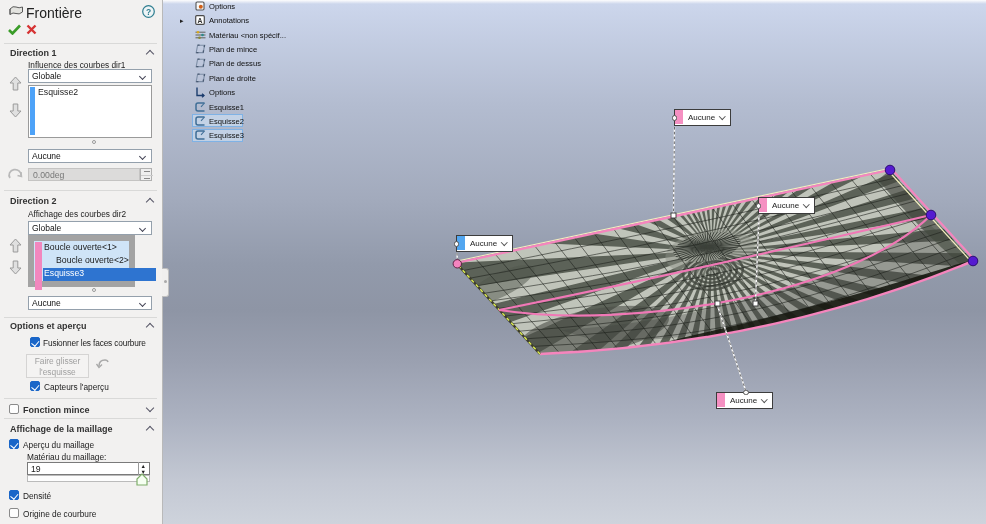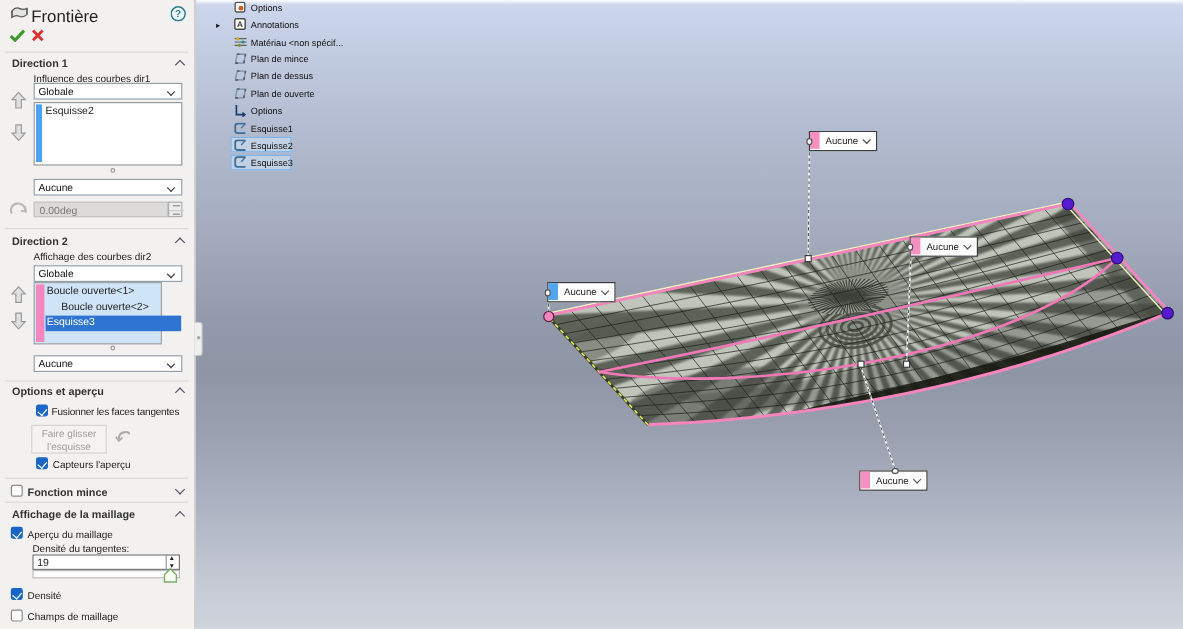--- a/index.html
+++ b/index.html
@@ -286,21 +286,21 @@
       </span>
       <span class="tlb">Plan de dessus</span>
     </div>
     <div class="trow" style="top:72.8px">
       <span class="tic">
         <svg width="11" height="10" viewBox="0 0 11 10">
           <path d="M2.6,1.2 H9.6 L8.2,8.6 H1.2 Z" fill="none" stroke="#7d8ea6" stroke-width="1.1"></path>
           <path d="M2.6,1.2 H4.6 M9.6,1.2 L9.2,3.2 M1.2,8.6 H3.4 M8.2,8.6 L8.6,6.4" stroke="#4a5a72" stroke-width="1.3" fill="none"></path>
         </svg>
       </span>
-      <span class="tlb">Plan de ouverte</span>
+      <span class="tlb">Plan de droite</span>
     </div>
     <div class="trow" style="top:87.1px">
       <span class="tic">
         <svg width="10" height="11" viewBox="0 0 10 11">
           <g stroke="#1c3d6e" stroke-width="1.4" fill="none">
             <path d="M2,0.5 V8.5 H9"></path>
             <path d="M7,6.8 L9,8.5 L7,10.2" fill="none"></path>
           </g>
         </svg>
       </span>
@@ -417,61 +417,61 @@
  <div class="arrow" style="top:238px">
       <svg width="13" height="15" viewBox="0 0 13 15">
         <path d="M6.5,1 L12,7 L8.8,7 L8.8,14 L4.2,14 L4.2,7 L1,7 Z" fill="#e0e0e0" stroke="#9a9a9a" stroke-width="1"></path>
       </svg>
     </div>
  <div class="arrow" style="top:260px">
       <svg width="13" height="15" viewBox="0 0 13 15">
         <path d="M6.5,14 L12,8 L8.8,8 L8.8,1 L4.2,1 L4.2,8 L1,8 Z" fill="#e0e0e0" stroke="#9a9a9a" stroke-width="1"></path>
       </svg>
     </div>
- <div style="position:absolute;left:28px;top:235px;width:107px;height:52px;background:#cfe4f7;border:1px solid #a3a3a3;font-size:8.7px">
+ <div style="position:absolute;left:28px;top:235px;width:107px;height:52px;background:#cfe4f7;border:6px solid #a3a3a3;font-size:8.7px">
    <div style="position:absolute;left:1px;top:1px;width:7px;height:48px;background:#f287be"></div>
    <div style="position:absolute;left:10px;top:1px">Boucle ouverte&lt;1&gt;</div>
    <div style="position:absolute;left:22px;top:14px">Boucle ouverte&lt;2&gt;</div>
    <div style="position:absolute;left:9px;top:27px;width:113px;height:13px;background:#2e74d0;color:#fff;padding-left:1px">Esquisse3</div>
  </div>
  <div style="position:absolute;left:92px;top:288px;width:4px;height:4px;border-radius:50%;border:1px solid #999;background:#f8f8f8"></div>
  <div class="combo" style="top:296px">Aucune</div>
  <div class="sep" style="top:317px"></div>
 
  <div class="shead" style="top:321px">Options et aperçu</div>
     <div class="chev" style="top:322px"></div>
  <div class="cb cbon" style="left:30px;top:337px"></div>
- <div class="lbl" style="left:43px;top:338px;letter-spacing:-0.15px">Fusionner les faces tangentes</div>
+ <div class="lbl" style="left:43px;top:338px;letter-spacing:-0.15px">Fusionner les faces courbure</div>
  <div class="btn2">Faire glisser<br>l'esquisse</div>
  <svg width="14" height="13" viewBox="0 0 14 13" style="left:95px;top:357px">
       <path d="M4,9 Q4,3 10,3 Q12.5,3 13,5" fill="none" stroke="#a8a8a8" stroke-width="1.5"></path>
       <path d="M1.5,7 L4,10.5 L7,7.5" fill="none" stroke="#a8a8a8" stroke-width="1.3"></path>
     </svg>
  <div class="cb cbon" style="left:30px;top:381px"></div>
  <div class="lbl" style="left:44px;top:382px">Capteurs l'aperçu</div>
  <div class="sep" style="top:398px"></div>
 
  <div class="cb cboff" style="left:9px;top:404px"></div>
  <div class="shead" style="left:23px;top:405px">Fonction mince</div>
     <div class="chev dn" style="top:406px"></div>
  <div class="sep" style="top:418px"></div>
 
  <div class="shead" style="top:424px">Affichage de la maillage</div>
     <div class="chev" style="top:425px"></div>
  <div class="cb cbon" style="left:9px;top:439px"></div>
  <div class="lbl" style="left:23px;top:440px">Aperçu du maillage</div>
- <div class="lbl" style="left:27px;top:452px">Densité du tangentes:</div>
+ <div class="lbl" style="left:27px;top:452px">Matériau du maillage:</div>
  <div class="spinbox">19</div>
  <div style="position:absolute;left:138px;top:462px;width:12px;height:13px;border-left:1px solid #999">
    <div style="position:absolute;left:1.5px;top:1px;font-size:5.5px;color:#222">▲</div>
    <div style="position:absolute;left:1.5px;top:6.5px;font-size:5.5px;color:#222">▼</div>
  </div>
  <div style="position:absolute;left:27px;top:475px;width:123px;height:7px;background:#fdfdfd;border:1px solid #bbb"></div>
  <svg width="12" height="13" viewBox="0 0 12 13" style="left:136px;top:473px">
       <path d="M6,1 L11,6 L11,12 L1,12 L1,6 Z" fill="#f6fff2" stroke="#7fae6a" stroke-width="1.2"></path>
     </svg>
  <div class="cb cbon" style="left:9px;top:490px"></div>
  <div class="lbl" style="left:23px;top:491px">Densité</div>
  <div class="cb cboff" style="left:9px;top:508px"></div>
- <div class="lbl" style="left:23px;top:509px">Champs de maillage</div>
+ <div class="lbl" style="left:23px;top:509px">Origine de courbure</div>
 </div>
 <div style="position:absolute;left:162px;top:268px;width:7px;height:29px;background:#f0efee;border:1px solid #c0c0c0;border-left:none;border-radius:0 3px 3px 0">
  <div style="position:absolute;left:1.5px;top:11px;width:3px;height:3px;border-radius:50%;background:#aaa"></div>
 </div>
 </body></html>

